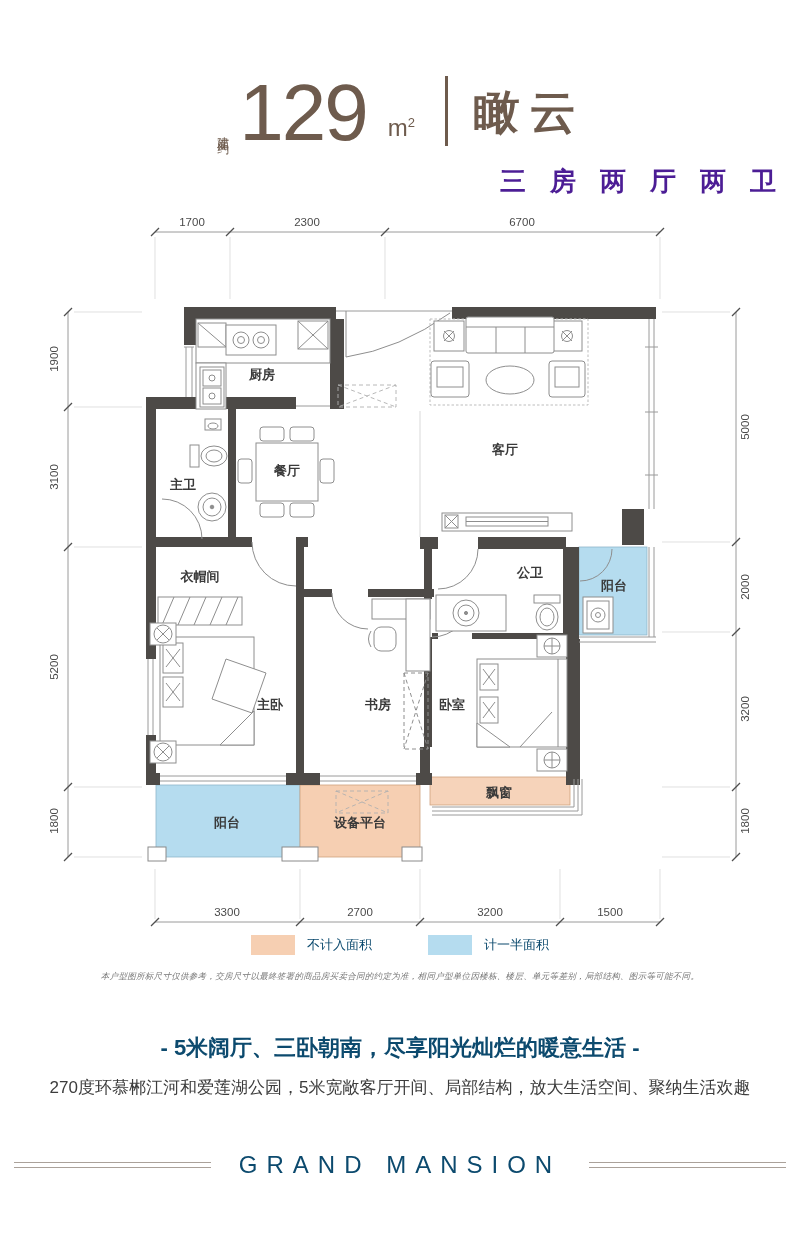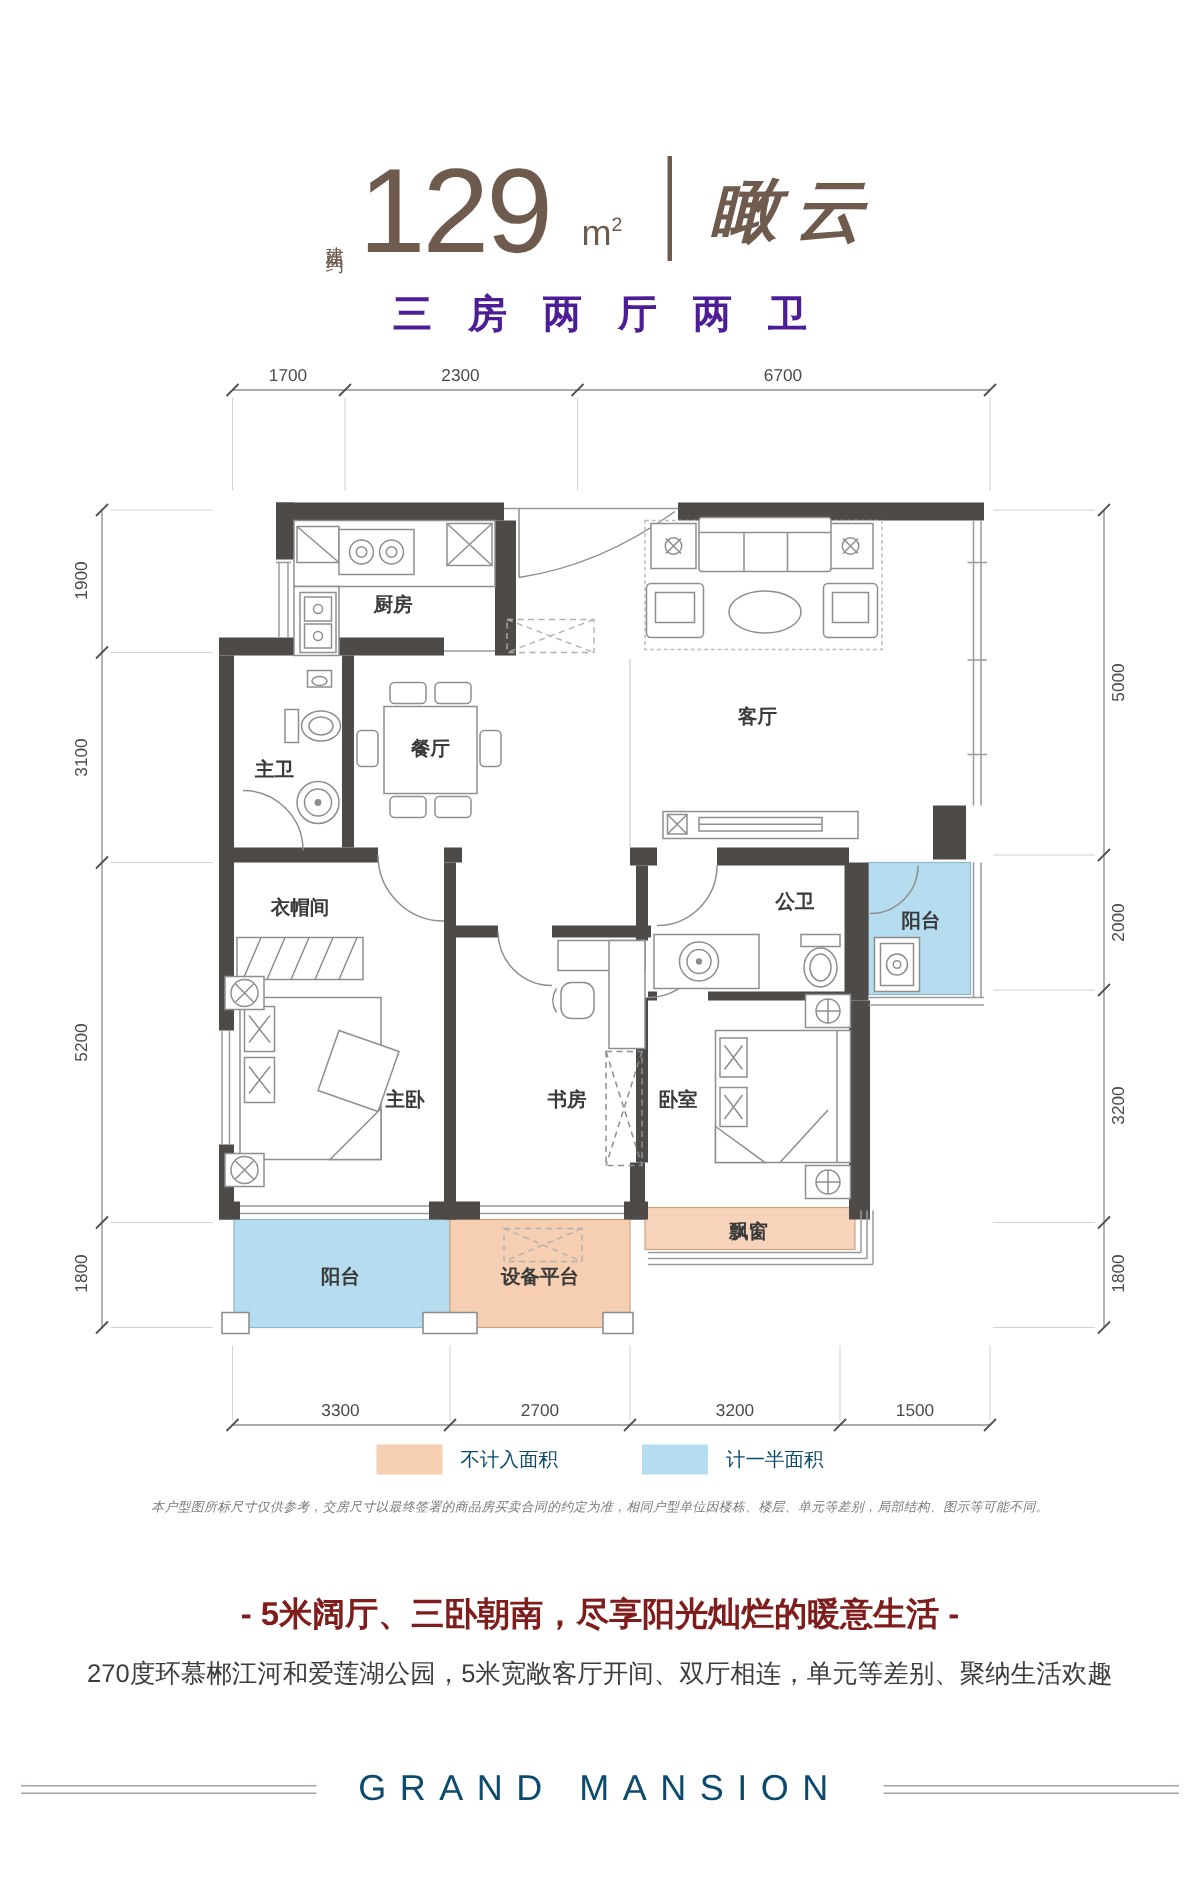--- a/index.html
+++ b/index.html
@@ -1,37 +1,37 @@
 <!DOCTYPE html>
 <html><head>
 <meta charset="utf-8">
 <style>
   html,body{margin:0;padding:0;}
   body{width:800px;height:1251px;background:#ffffff;overflow:hidden;
        font-family:"Liberation Sans","DejaVu Sans",sans-serif;color:#3a3a3a;}
-  .header{padding-top:104px;text-align:center;}
+  .header{padding-top:76px;text-align:right;}
   .title-row{display:flex;justify-content:center;align-items:flex-end;color:#6e5b4d;}
   .area-label{writing-mode:vertical-lr;text-orientation:upright;font-size:12px;
               letter-spacing:3px;margin:0 8px 10px 0;color:#6e5b4d;}
   .area-value{font-size:80px;line-height:0.82;font-weight:400;letter-spacing:-2px;}
   .area-unit{font-size:24px;margin:0 0 4px 21px;}
   .area-unit sup{font-size:13px;}
   .title-divider{width:3px;height:70px;background:#6e5b4d;margin:0 26px 0 30px;}
-  .unit-name{font-size:46px;font-weight:700;letter-spacing:10px;margin-bottom:2px;font-style:italic;}
+  .unit-name{font-size:46px;font-weight:700;letter-spacing:10px;margin-bottom:2px;}
   .subtitle{margin-top:18px;font-size:26px;font-weight:700;color:#4c1d95;
             letter-spacing:24px;text-indent:24px;}
   .plan-wrap{margin-top:8px;}
   svg{display:block;}
   .legend-row{display:flex;justify-content:center;align-items:center;margin-top:2px;
               font-size:13px;color:#0c4a6e;}
   .legend-item{display:flex;align-items:center;}
   .legend-item + .legend-item{margin-left:56px;}
   .legend-swatch{width:44px;height:20px;margin-right:12px;}
   .disclaimer{margin-top:16px;text-align:center;font-size:8.5px;color:#787878;letter-spacing:0.3px;font-style:italic;}
-  .tagline{margin-top:50px;text-align:center;font-size:22px;font-weight:700;color:#7f1d1d;}
+  .tagline{margin-top:50px;text-align:center;font-size:22px;font-weight:700;color:#0c4a6e;}
   .description{margin-top:13px;text-align:center;font-size:17px;color:#3c3c3c;white-space:nowrap;}
   .footer{margin-top:52px;display:flex;align-items:center;justify-content:center;}
   .footer-line{width:197px;height:4px;border-top:1.5px solid #aaa19a;border-bottom:1.5px solid #aaa19a;}
   .brand{margin:0 28px;font-size:24px;letter-spacing:9px;color:#0c4a6e;font-weight:400;white-space:nowrap;}
   text{font-family:"Liberation Sans","DejaVu Sans",sans-serif;}
 </style>
 </head>
 <body>
 
 <div class="header">
@@ -338,19 +338,19 @@
   </div>
   <div class="legend-item">
     <div class="legend-swatch" style="background-color: rgb(181, 220, 239);"></div>
     <span>计一半面积</span>
   </div>
 </div>
 
 <div class="disclaimer">本户型图所标尺寸仅供参考，交房尺寸以最终签署的商品房买卖合同的约定为准，相同户型单位因楼栋、楼层、单元等差别，局部结构、图示等可能不同。</div>
 
 <div class="tagline">- 5米阔厅、三卧朝南，尽享阳光灿烂的暖意生活 -</div>
-<div class="description">270度环慕郴江河和爱莲湖公园，5米宽敞客厅开间、双厅相连，单元等差别、聚纳生活欢趣</div>
+<div class="description">270度环慕郴江河和爱莲湖公园，5米宽敞客厅开间、局部结构，放大生活空间、聚纳生活欢趣</div>
 
 <div class="footer">
   <div class="footer-line"></div>
   <div class="brand">GRAND MANSION</div>
   <div class="footer-line"></div>
 </div>
 
 </body></html>

